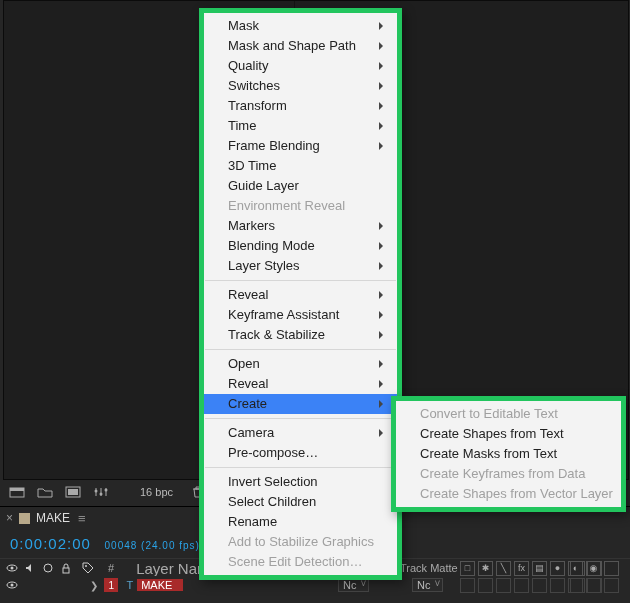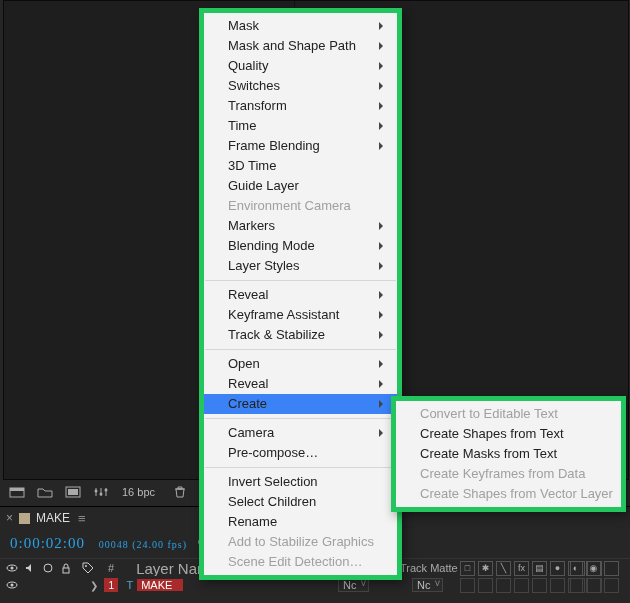--- a/index.html
+++ b/index.html
@@ -1,29 +1,29 @@
 <!DOCTYPE html>
 <html><head>
 <meta charset="utf-8">
 <style>
   html,body{margin:0;padding:0;width:630px;height:603px;background:#1b1b1b;font-family:"Segoe UI",Arial,sans-serif;font-size:13px;color:#ccc;overflow:hidden;position:relative}
   .panel-bg{position:absolute;inset:0;background:#262626}
   .dark-area{position:absolute;left:3px;top:0;width:624px;height:478px;background:#1e1e1e;border:1px solid #0b0b0b}
   .vline{position:absolute;top:0;bottom:0;width:1px;background:#141414}
   .toolbar{position:absolute;left:0;right:0;top:481px;height:22px;background:#262626;display:flex;align-items:center;gap:10px;padding-left:8px}
   .tb-icon{width:18px;height:16px;display:flex;align-items:center;justify-content:center;color:#aaa}
-  .bpc{font-size:11px;color:#bbb;margin-left:2px}
+  .bpc{font-size:11px;color:#bbb;margin-left:20px}
   .trash{margin-left:6px}
   .tl-header{position:absolute;left:0;right:0;top:506px;height:22px;background:#262626;border-top:1px solid #000;display:flex;align-items:center;border-bottom:1px solid #1b6aa3}
   .tl-header .close{color:#999;margin:0 6px;font-size:12px}
   .tl-swatch{width:11px;height:11px;background:#b8a98a;margin-right:6px}
   .tl-tab{color:#ddd;font-size:12px}
   .tl-menu{margin-left:8px;color:#888}
   .time-row{position:absolute;left:0;right:0;top:528px;height:30px;background:#262626;display:flex;align-items:center}
-  .timecode{color:#2aa3e8;font-size:15px;margin-left:10px;font-family:Liberation Serif, serif;letter-spacing:1px}
+  .timecode{color:#2aa3e8;font-size:15px;margin-left:10px;font-family:Liberation Sans, sans-serif;letter-spacing:1px}
   .search{margin-left:10px;color:#888;display:flex;align-items:center;gap:4px;font-size:12px}
   .col-row{position:absolute;left:0;right:0;top:558px;height:18px;background:#262626;display:flex;align-items:center;border-top:1px solid #333;border-bottom:1px solid #333}
   .col-icons{display:flex;gap:6px;margin-left:6px}
   .ci{width:12px;height:12px;color:#ccc}
   .tag{margin-left:10px;color:#ccc}
   .hash{margin-left:14px;color:#aaa;font-size:11px}
   .layer-name-hdr{margin-left:22px;color:#aaa;font-size:15px}
   .mode-hdr{position:absolute;left:343px;font-size:11px;color:#aaa}
   .trkmat-hdr{position:absolute;left:400px;font-size:11px;color:#aaa}
   .sw-icons{position:absolute;left:460px;display:flex;gap:3px}
@@ -213,21 +213,21 @@
 <div id="main-menu" class="menu">
     <div class="item arrow">Mask</div>
     <div class="item arrow">Mask and Shape Path</div>
     <div class="item arrow">Quality</div>
     <div class="item arrow">Switches</div>
     <div class="item arrow">Transform</div>
     <div class="item arrow">Time</div>
     <div class="item arrow">Frame Blending</div>
     <div class="item">3D Time</div>
     <div class="item">Guide Layer</div>
-    <div class="item disabled">Environment Camera</div>
+    <div class="item disabled">Environment Reveal</div>
     <div class="item arrow">Markers</div>
     <div class="item arrow">Blending Mode</div>
     <div class="item arrow">Layer Styles</div>
     <div class="sep"></div>
     <div class="item arrow">Reveal</div>
     <div class="item arrow">Keyframe Assistant</div>
     <div class="item arrow">Track &amp; Stabilize</div>
     <div class="sep"></div>
     <div class="item arrow">Open</div>
     <div class="item arrow">Reveal</div>

